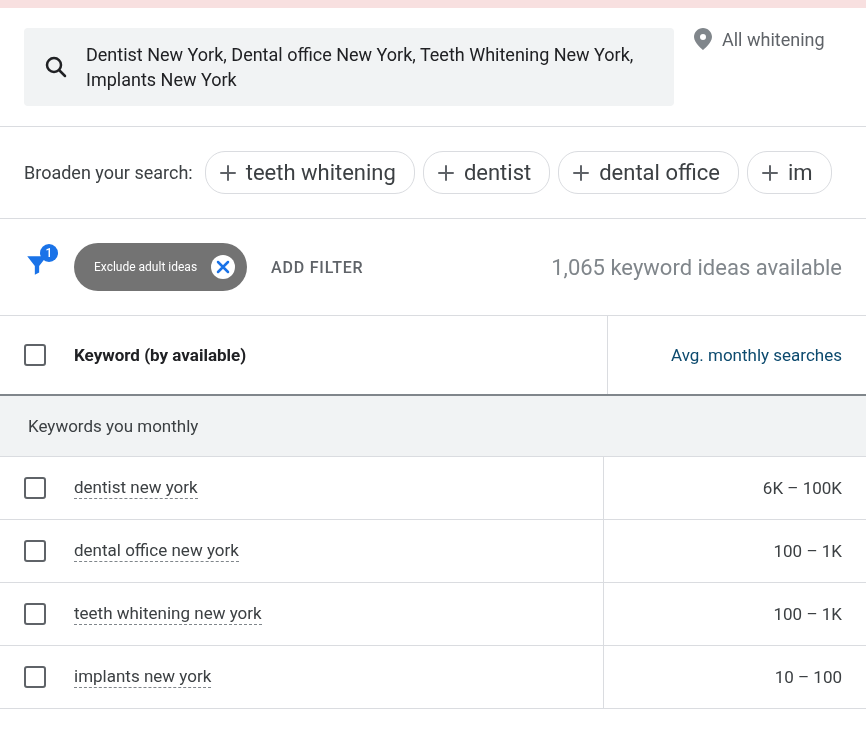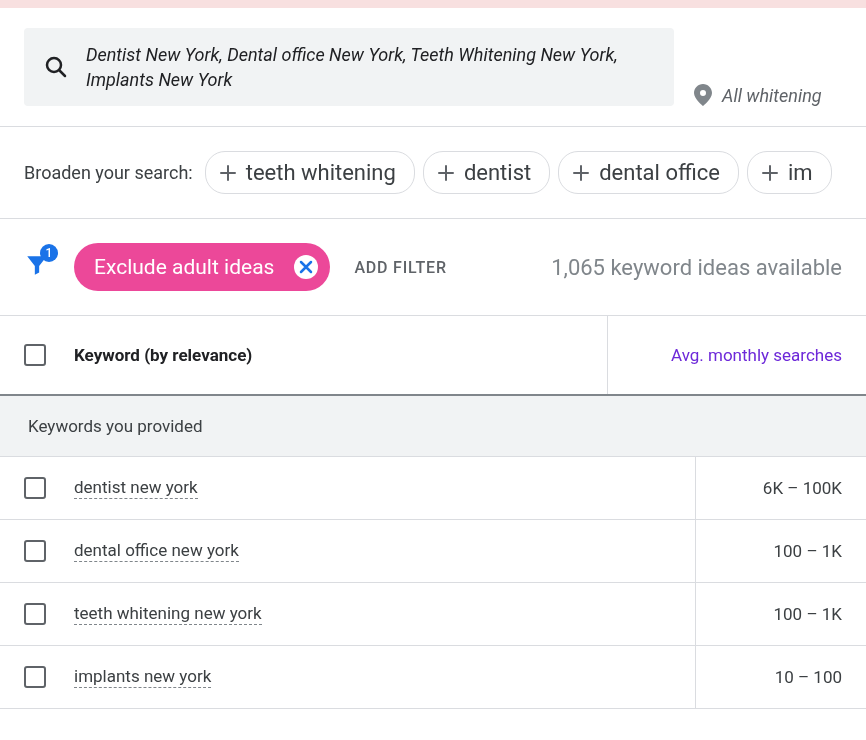--- a/index.html
+++ b/index.html
@@ -9,25 +9,24 @@
       background: #fff;
       width: 866px;
       overflow-x: hidden;
     }
     .top-bar {
       background: #f8e0e0;
       height: 8px;
     }
     .search-section {
       display: flex;
-      align-items: flex-end;
+      align-items: flex-start;
       padding: 20px 24px;
       gap: 20px;
       border-bottom: 1px solid #dadce0;
-      font-style: italic;
     }
     .search-box {
       background: #f1f3f4;
       border-radius: 4px;
       display: flex;
       align-items: center;
       padding: 14px 20px;
       flex: 0 0 650px;
       gap: 18px;
     }
@@ -91,28 +90,28 @@
       border-radius: 50%;
       width: 18px;
       height: 18px;
       font-size: 12px;
       display: flex;
       align-items: center;
       justify-content: center;
       font-weight: 500;
     }
     .active-filter-chip {
-      background: #ec4899;
+      background: #737373;
       color: #fff;
       border-radius: 24px;
       padding: 12px 12px 12px 20px;
       display: flex;
       align-items: center;
-      gap: 20px;
-      font-size: 21px;
+      gap: 14px;
+      font-size: 12px;
       cursor: pointer;
     }
     .close-circle {
       background: #fff;
       border-radius: 50%;
       width: 24px;
       height: 24px;
       display: flex;
       align-items: center;
       justify-content: center;
@@ -150,21 +149,21 @@
       align-items: center;
       justify-content: flex-end;
     }
     .header-text {
       font-size: 17px;
       font-weight: 700;
       color: #202124;
     }
     .header-text-right {
       font-size: 17px;
-      color: #6d28d9;
+      color: #0c4a6e;
     }
     .checkbox {
       width: 22px;
       height: 22px;
       border: 2.5px solid #5f6368;
       border-radius: 3px;
       cursor: pointer;
       flex-shrink: 0;
     }
     .section-header {
@@ -172,21 +171,21 @@
       padding: 20px 28px;
       font-size: 17px;
       color: #3c4043;
       border-bottom: 1px solid #dadce0;
     }
     .table-row {
       display: flex;
       border-bottom: 1px solid #dadce0;
     }
     .cell-keyword {
-      width: 696px;
+      width: 604px;
       padding: 20px 24px;
       display: flex;
       align-items: center;
       gap: 28px;
       border-right: 1px solid #dadce0;
     }
     .cell-searches {
       flex: 1;
       padding: 20px 24px;
       text-align: right;
@@ -267,28 +266,28 @@
         </svg>
     </div>
   </div>
   <div class="add-filter">ADD FILTER</div>
   <div class="ideas-count">1,065 keyword ideas available</div>
 </div>
 
 <div class="table-header">
   <div class="col-keyword">
     <div class="checkbox"></div>
-    <span class="header-text">Keyword (by relevance)</span>
+    <span class="header-text">Keyword (by available)</span>
   </div>
   <div class="col-searches">
     <span class="header-text-right">Avg. monthly searches</span>
   </div>
 </div>
 
-<div class="section-header">Keywords you provided</div>
+<div class="section-header">Keywords you monthly</div>
 
 <div class="table-row">
   <div class="cell-keyword">
     <div class="checkbox"></div>
     <span class="keyword-text">dentist new york</span>
   </div>
   <div class="cell-searches">6K – 100K</div>
 </div>
 
 <div class="table-row">

